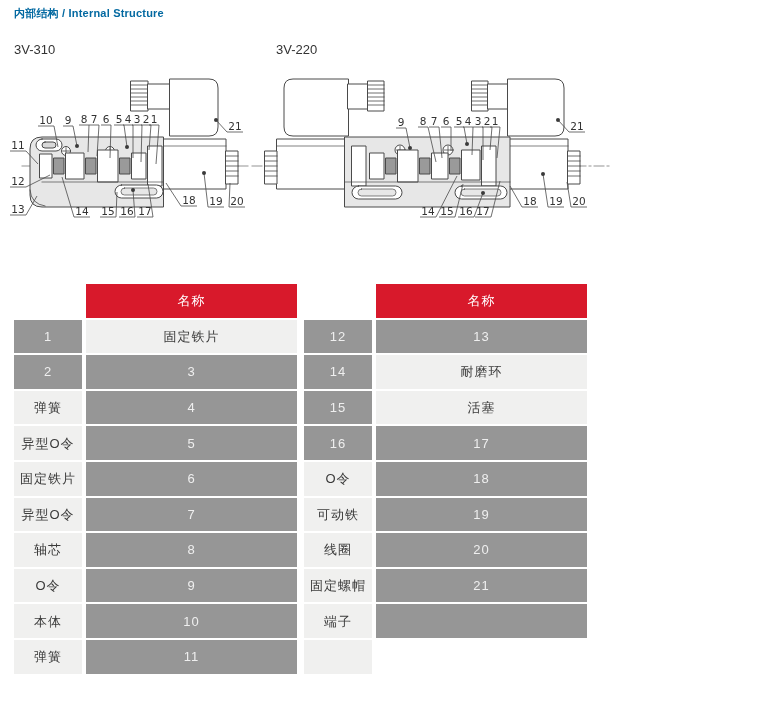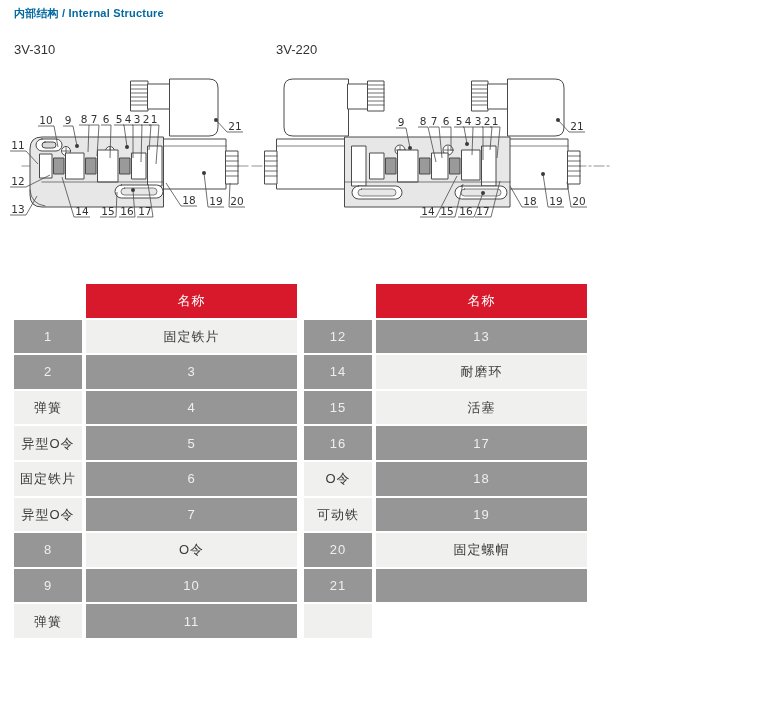--- a/index.html
+++ b/index.html
@@ -272,40 +272,44 @@
     <div class="cell idx">2</div>
     <div class="cell idx">3</div>
     <div class="cell name">弹簧</div>
     <div class="cell idx">4</div>
     <div class="cell name">异型O令</div>
     <div class="cell idx">5</div>
     <div class="cell name">固定铁片</div>
     <div class="cell idx">6</div>
     <div class="cell name">异型O令</div>
     <div class="cell idx">7</div>
+    <div class="cell name">轴芯</div>
     <div class="cell idx">8</div>
     <div class="cell name">O令</div>
     <div class="cell idx">9</div>
+    <div class="cell name">本体</div>
     <div class="cell idx">10</div>
     <div class="cell name">弹簧</div>
     <div class="cell idx">11</div>
   </div>
 <div class="ptable" id="table-right">
   <div class="cell idx head">序号</div>
   <div class="cell name head">名称</div>
 <div class="cell idx">12</div>
     <div class="cell idx">13</div>
     <div class="cell idx">14</div>
     <div class="cell name">耐磨环</div>
     <div class="cell idx">15</div>
     <div class="cell name">活塞</div>
     <div class="cell idx">16</div>
     <div class="cell idx">17</div>
     <div class="cell name">O令</div>
     <div class="cell idx">18</div>
     <div class="cell name">可动铁</div>
     <div class="cell idx">19</div>
+    <div class="cell name">线圈</div>
     <div class="cell idx">20</div>
     <div class="cell name">固定螺帽</div>
     <div class="cell idx">21</div>
+    <div class="cell name">端子</div>
     <div class="cell idx"></div>
     <div class="cell name"></div>
   </div>
 
 </body></html>

